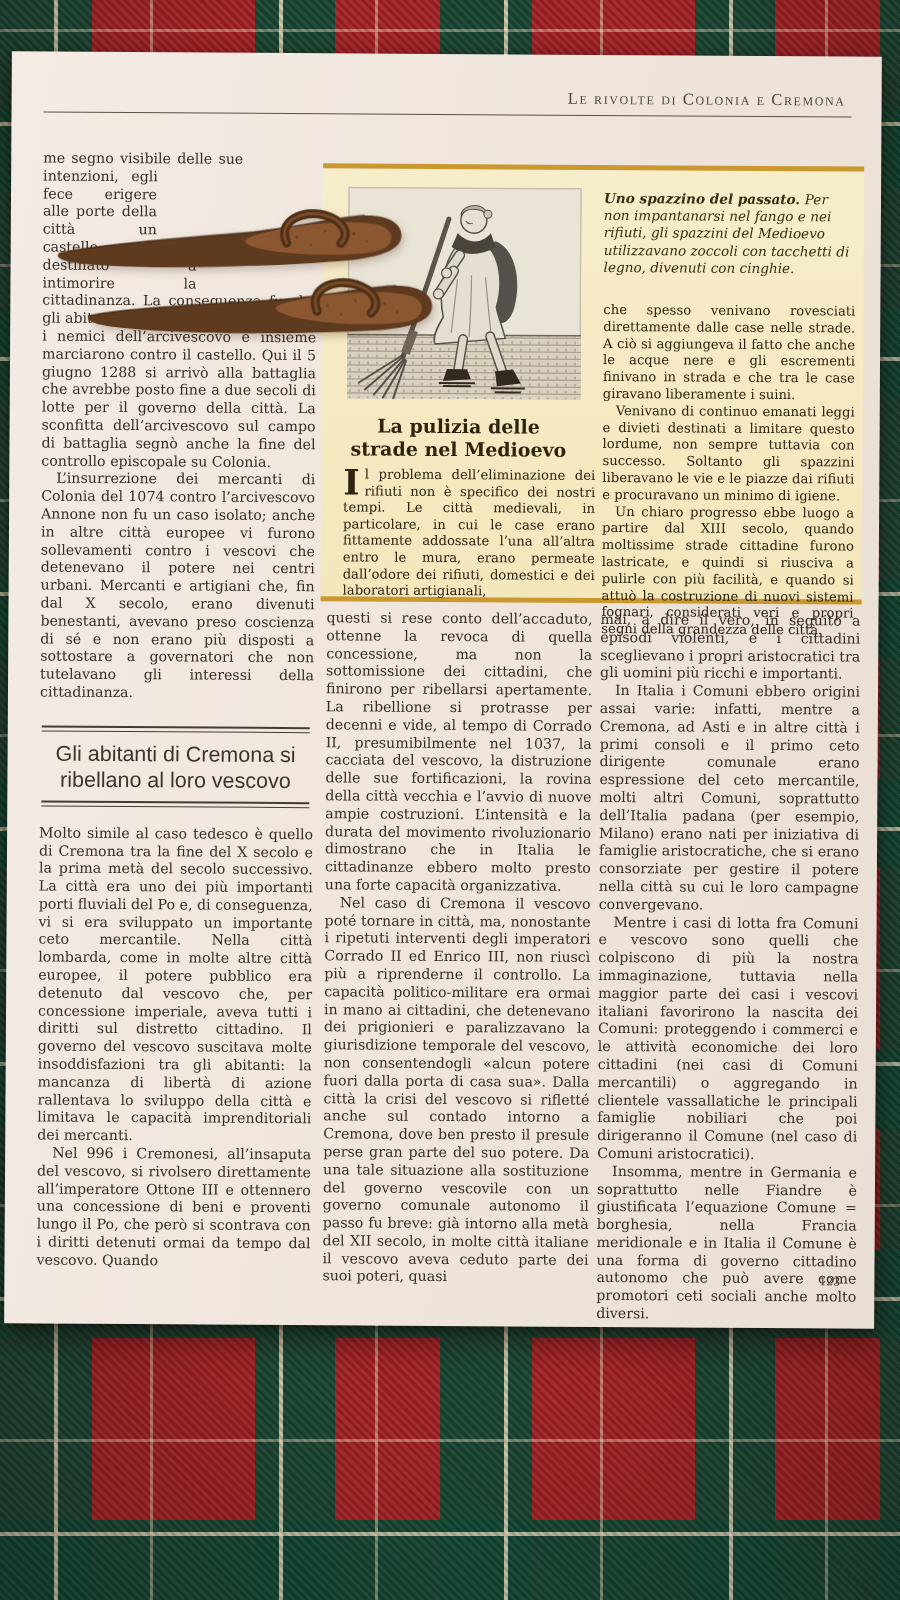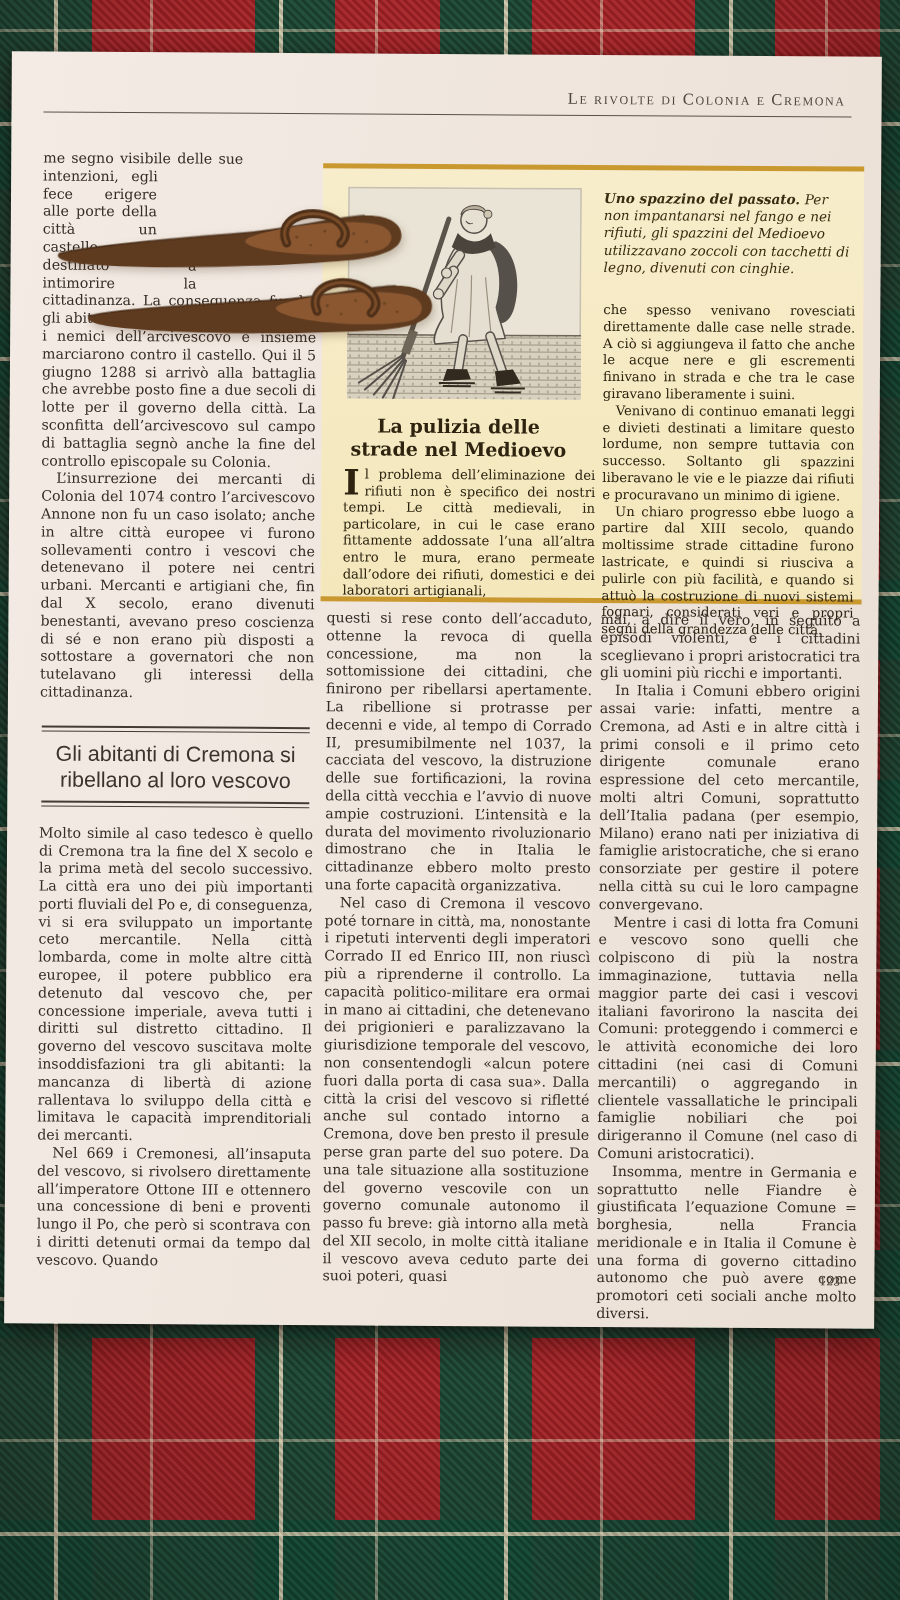--- a/index.html
+++ b/index.html
@@ -96,21 +96,21 @@
 
   <div class="col col1">
     <p><span class="sandal-spacer"></span><span>me segno visibile delle sue intenzioni, egli fece erigere alle porte della città un castello destinato a intimorire la cittadinanza. La conseguenza fu che gli abitanti di Colonia si allearono con i nemici dell’arcivescovo e insieme marciarono contro il castello. Qui il 5 giugno 1288 si arrivò alla battaglia che avrebbe posto fine a due secoli di lotte per il governo della città. La sconfitta dell’arcivescovo sul campo di battaglia segnò anche la fine del controllo episcopale su Colonia.</span></p>
     <p class="ind"><span>L’insurrezione dei mercanti di Colonia del 1074 contro l’arcivescovo Annone non fu un caso isolato; anche in altre città europee vi furono sollevamenti contro i vescovi che detenevano il potere nei centri urbani. Mercanti e artigiani che, fin dal X secolo, erano divenuti benestanti, avevano preso coscienza di sé e non erano più disposti a sottostare a governatori che non tutelavano gli interessi della cittadinanza.</span></p>
     <div class="subhead-block">
       <div class="drule"></div>
       <h2 class="subhead">Gli abitanti di Cremona si ribellano al loro vescovo</h2>
       <div class="drule"></div>
     </div>
     <p><span>Molto simile al caso tedesco è quello di Cremona tra la fine del X secolo e la prima metà del secolo successivo. La città era uno dei più importanti porti fluviali del Po e, di conseguenza, vi si era sviluppato un importante ceto mercantile. Nella città lombarda, come in molte altre città europee, il potere pubblico era detenuto dal vescovo che, per concessione imperiale, aveva tutti i diritti sul distretto cittadino. Il governo del vescovo suscitava molte insoddisfazioni tra gli abitanti: la mancanza di libertà di azione rallentava lo sviluppo della città e limitava le capacità imprenditoriali dei mercanti.</span></p>
-    <p class="ind"><span>Nel 669 i Cremonesi, all’insaputa del vescovo, si rivolsero direttamente all’imperatore Ottone III e ottennero una concessione di beni e proventi lungo il Po, che però si scontrava con i diritti detenuti ormai da tempo dal vescovo. Quando</span></p>
+    <p class="ind"><span>Nel 996 i Cremonesi, all’insaputa del vescovo, si rivolsero direttamente all’imperatore Ottone III e ottennero una concessione di beni e proventi lungo il Po, che però si scontrava con i diritti detenuti ormai da tempo dal vescovo. Quando</span></p>
   </div>
 
   <div class="sidebar-box">
     <svg class="box-illu" viewBox="0 0 234 212" aria-label="medieval street sweeper drawing">
       <defs>
         <pattern id="hatch" width="9" height="7" patternUnits="userSpaceOnUse">
           <path d="M0 3.5 H9" stroke="#938a77" stroke-width="1"></path>
           <path d="M3 0 V2.5" stroke="#7a7263" stroke-width="1"></path>
         </pattern>
       </defs>

